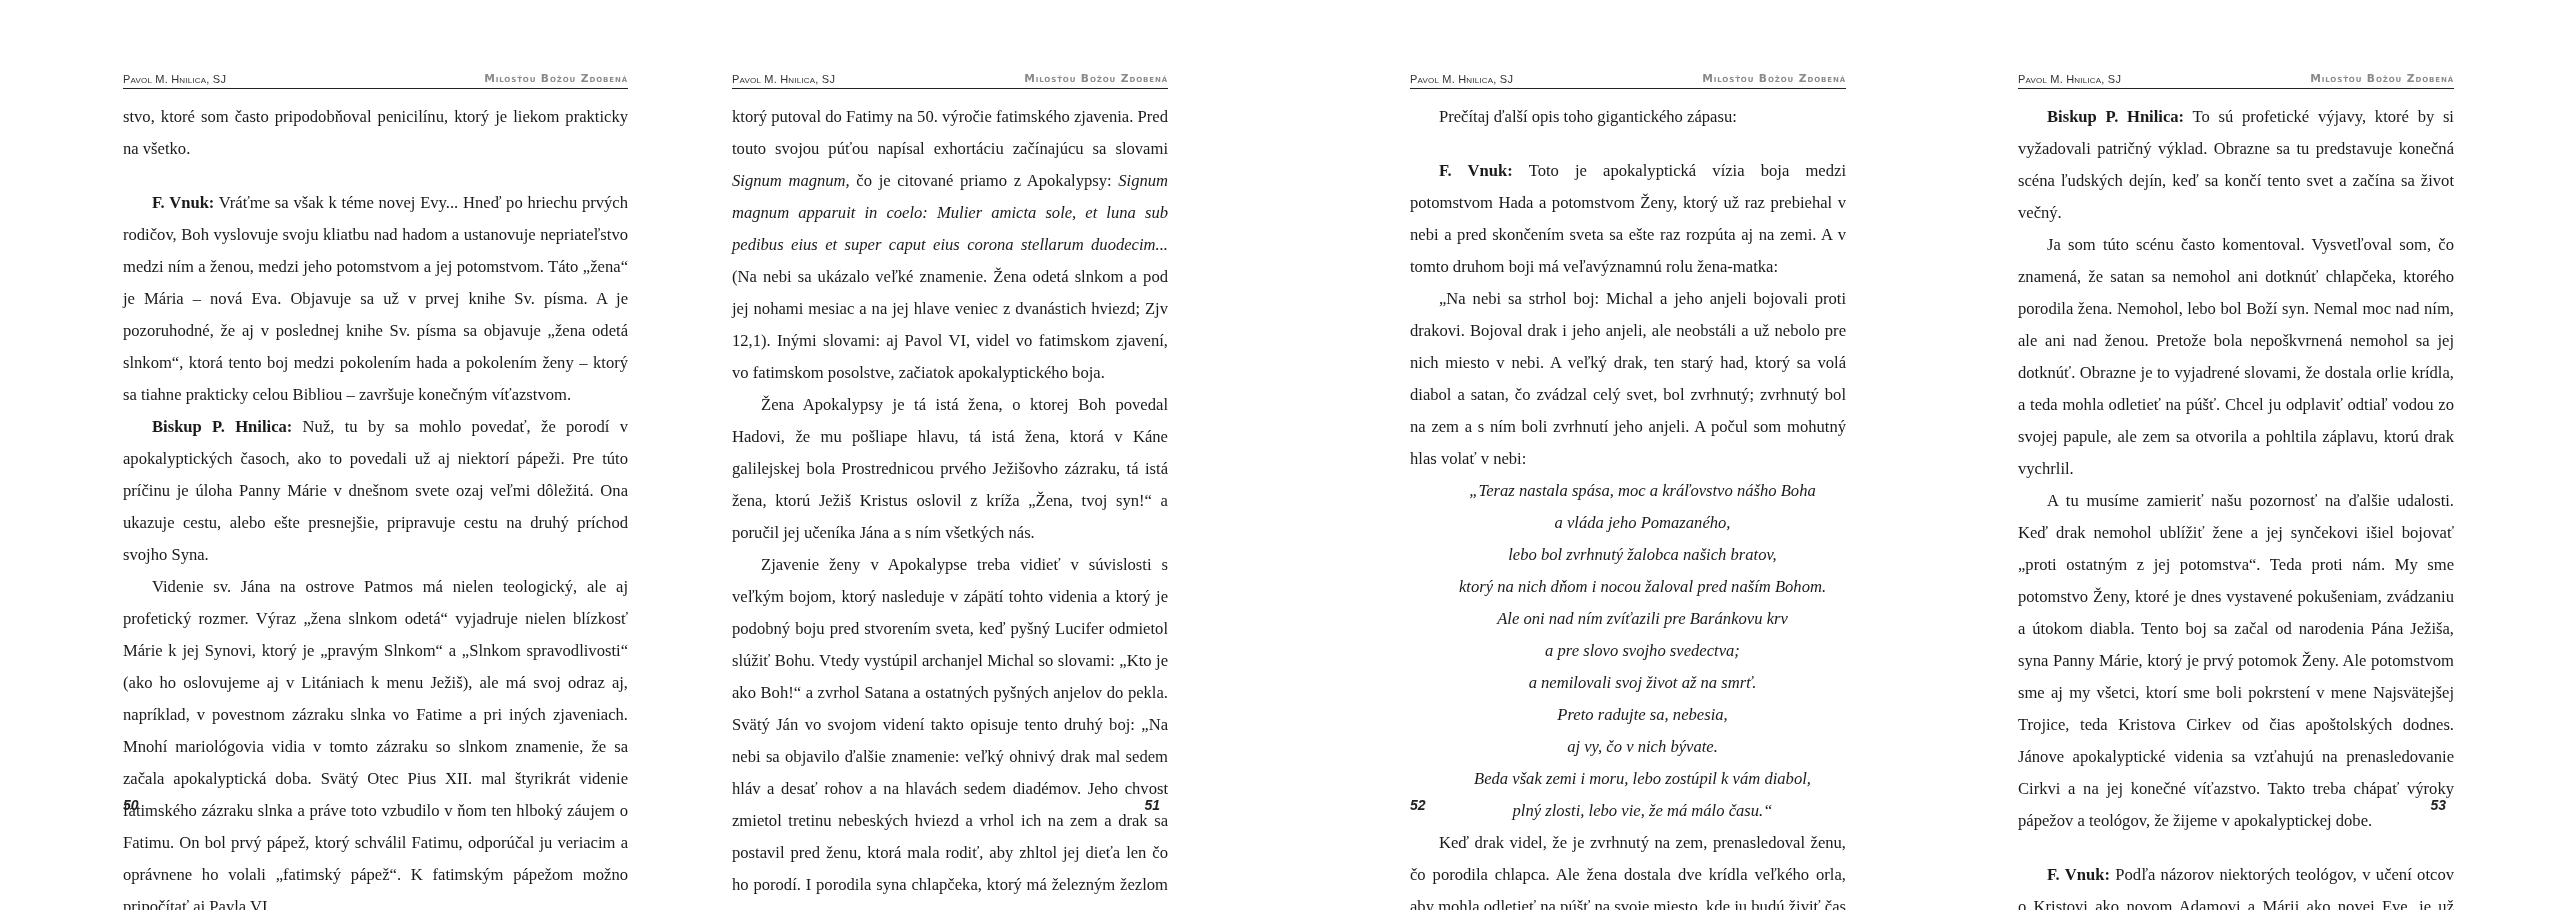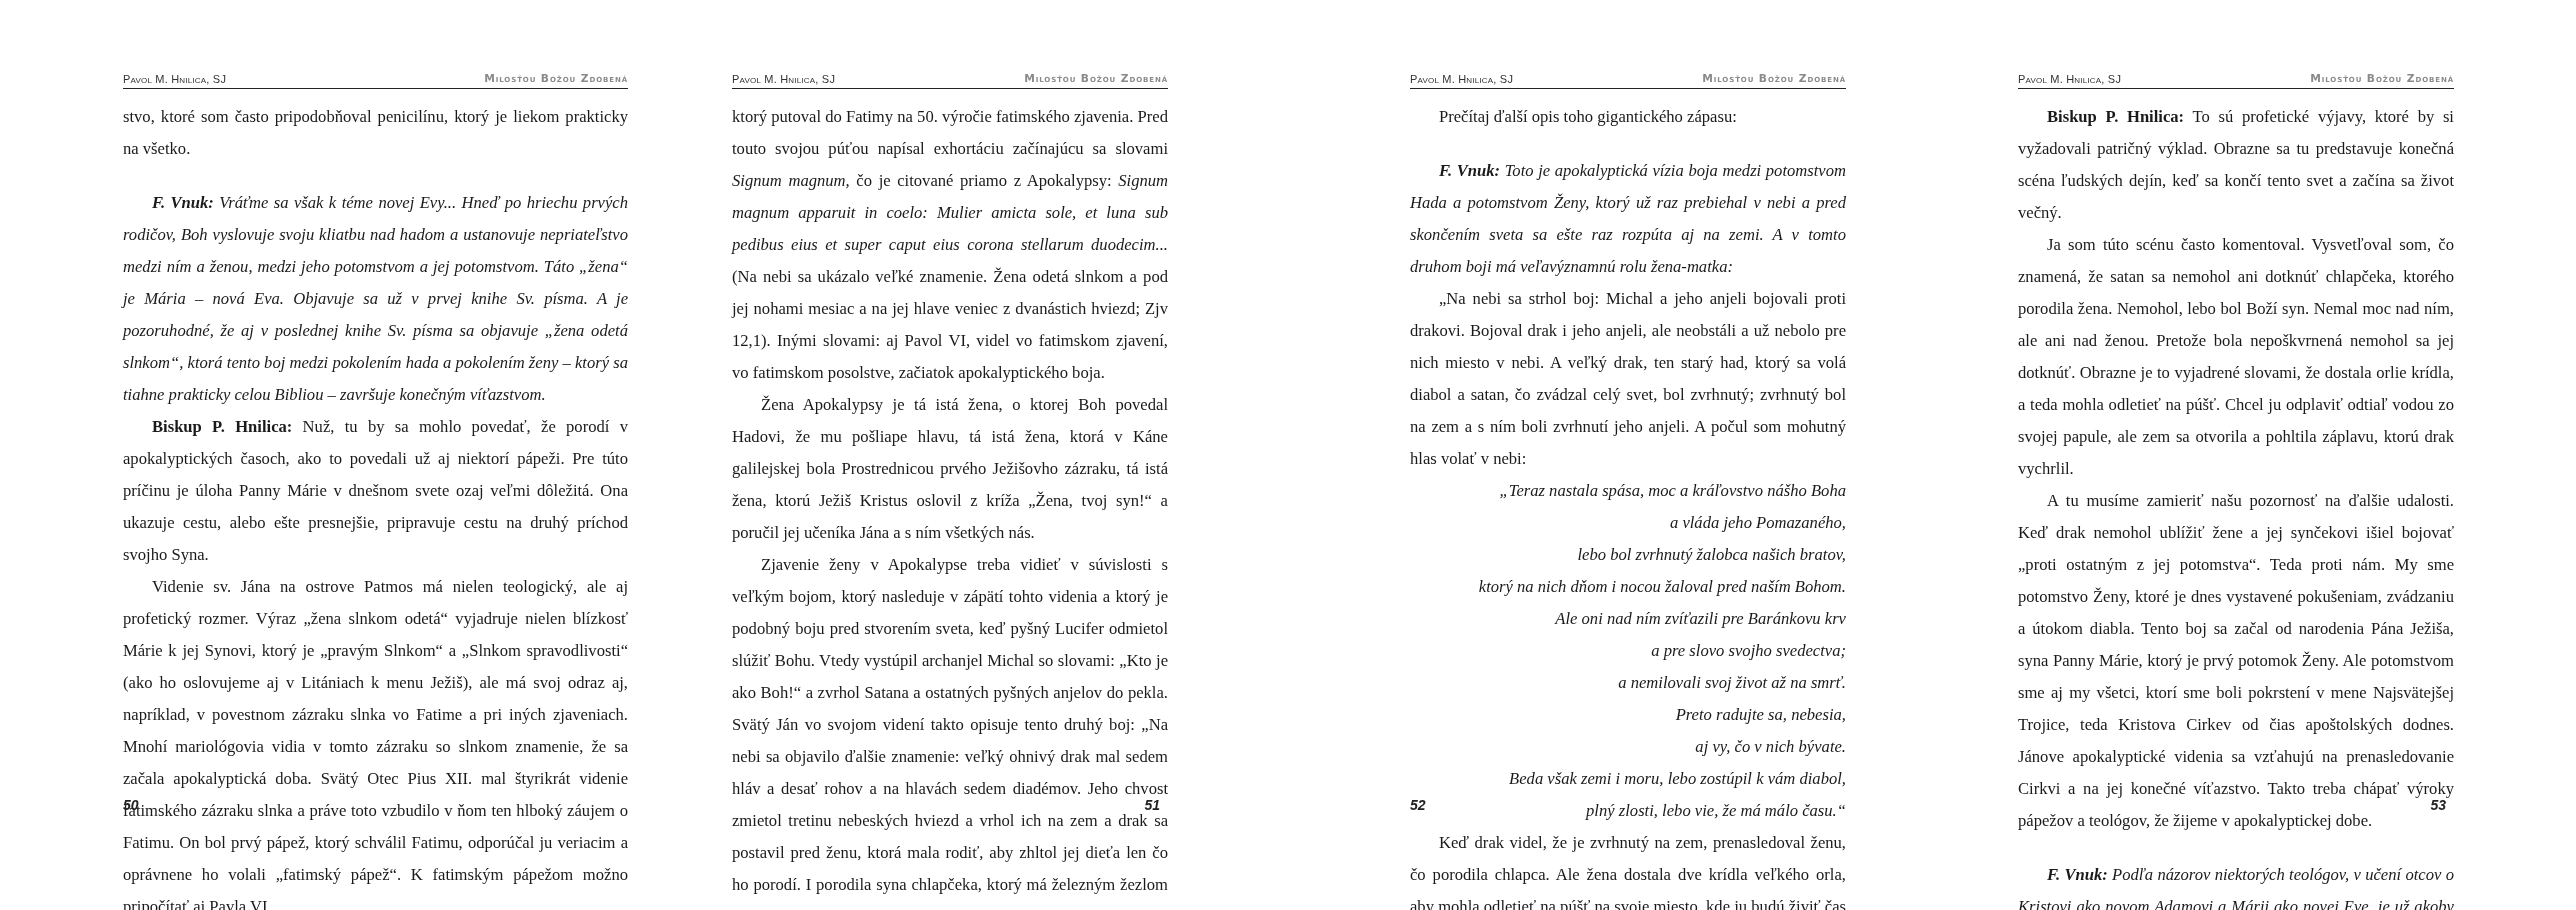--- a/index.html
+++ b/index.html
@@ -9,24 +9,24 @@
   .runhead { position:absolute; top:67px; left:0; right:0; height:20.6px;
              border-bottom:1.4px solid #222; }
   .author { position:absolute; left:0; bottom:2.6px; font-family:"Liberation Sans","DejaVu Sans",sans-serif;
             font-size:11px; font-variant:small-caps; color:#333; letter-spacing:0.2px; }
   .booktitle { position:absolute; right:0; bottom:2.6px; font-family:"DejaVu Sans",sans-serif;
                font-size:10.7px; font-weight:bold; font-variant:small-caps; color:#8a8a8a; letter-spacing:0.9px; }
   .body { position:absolute; top:101px; left:0; right:0; font-size:16.6px; line-height:32px;
           text-align:justify; hyphens:manual; }
   .body p { margin:0; text-indent:29px; }
   .body p.noindent { text-indent:0; }
-  .body p.gap { margin-top:21.5px;font-style:italic; }
+  .body p.gap { margin-top:21.5px; }
   .spk { font-weight:bold; }
   .it { font-style:italic; }
-  .verse { margin:0; padding-left:29px; font-style:italic; text-align:right; }
+  .verse { margin:0; padding-left:29px; font-style:italic; text-align:center; }
   .verse div { white-space:nowrap; }
   .pnum { position:absolute; top:797px; font-family:"Liberation Sans","DejaVu Sans",sans-serif;
           font-style:italic; font-weight:bold; font-size:14px; color:#222; }
   .pnum.left { left:0; } .pnum.right { right:8px; }
 </style>
 </head>
 <body>
 
 <div class="page" style="left:123px; width:505px;">
   <div class="runhead">

